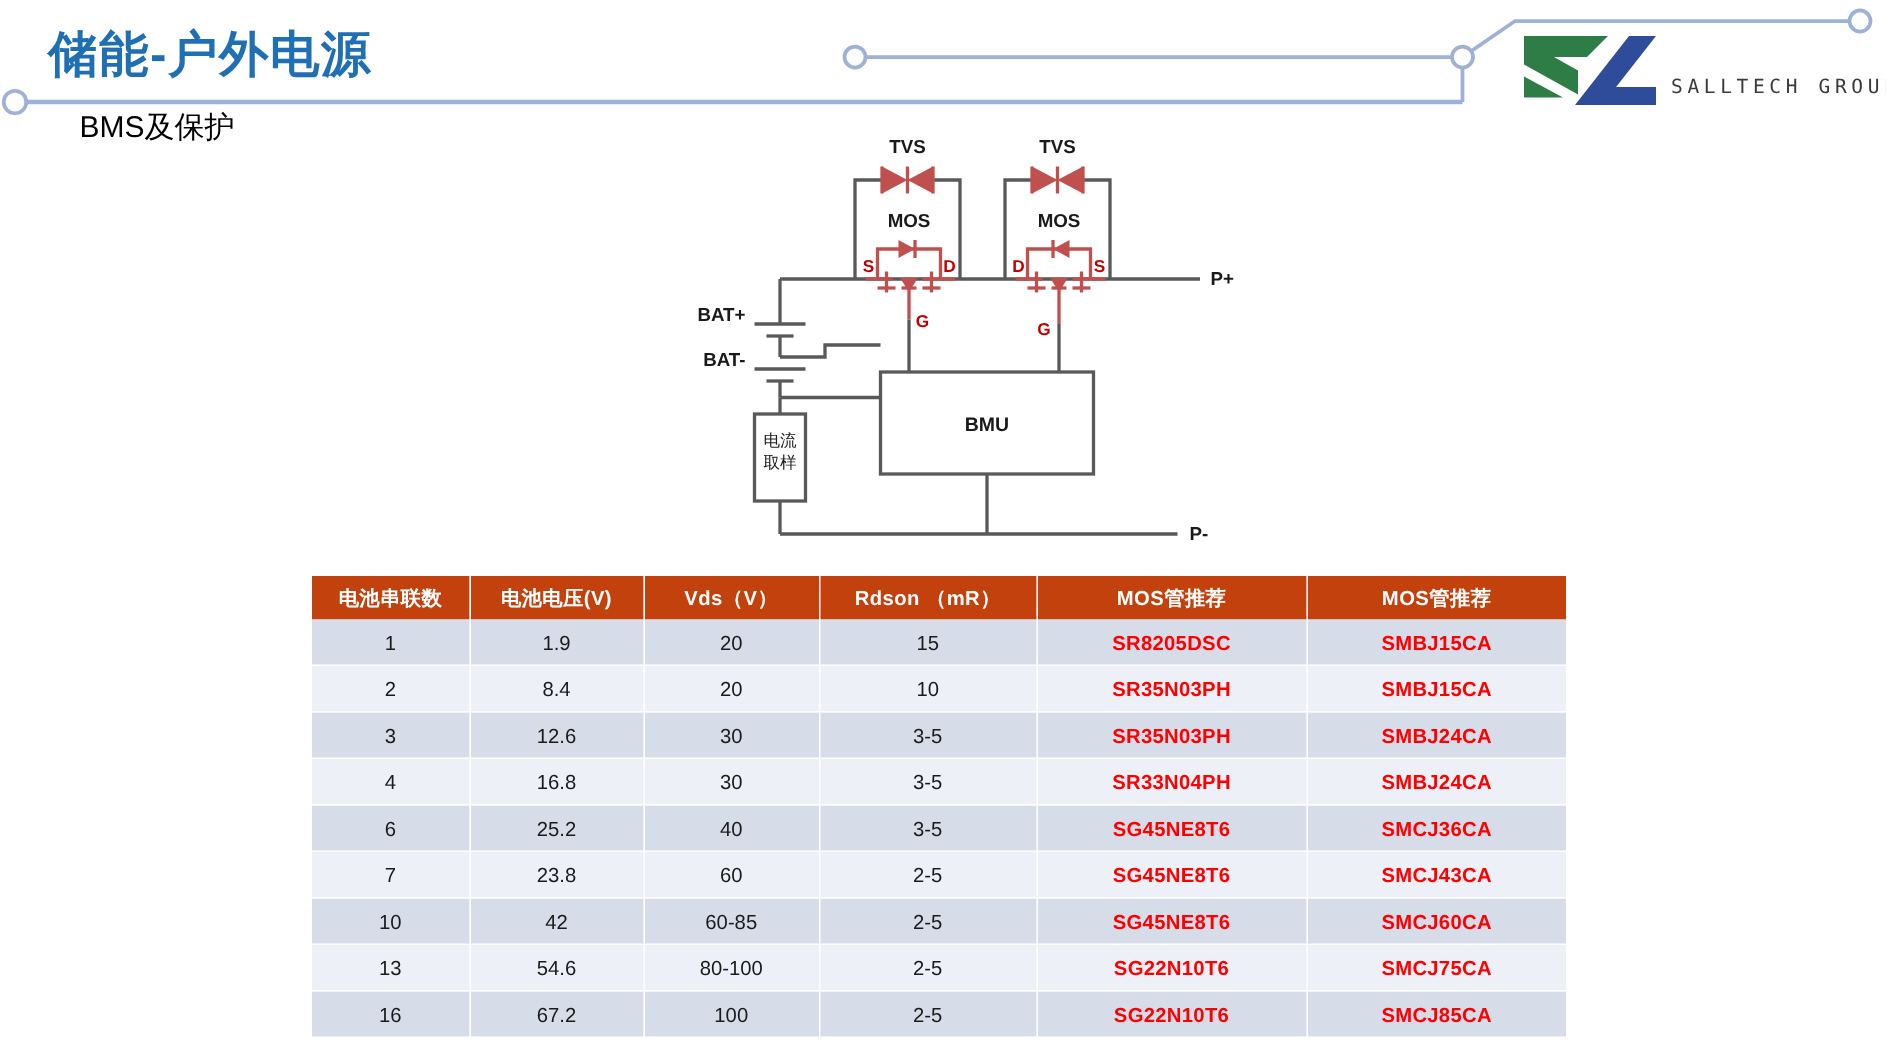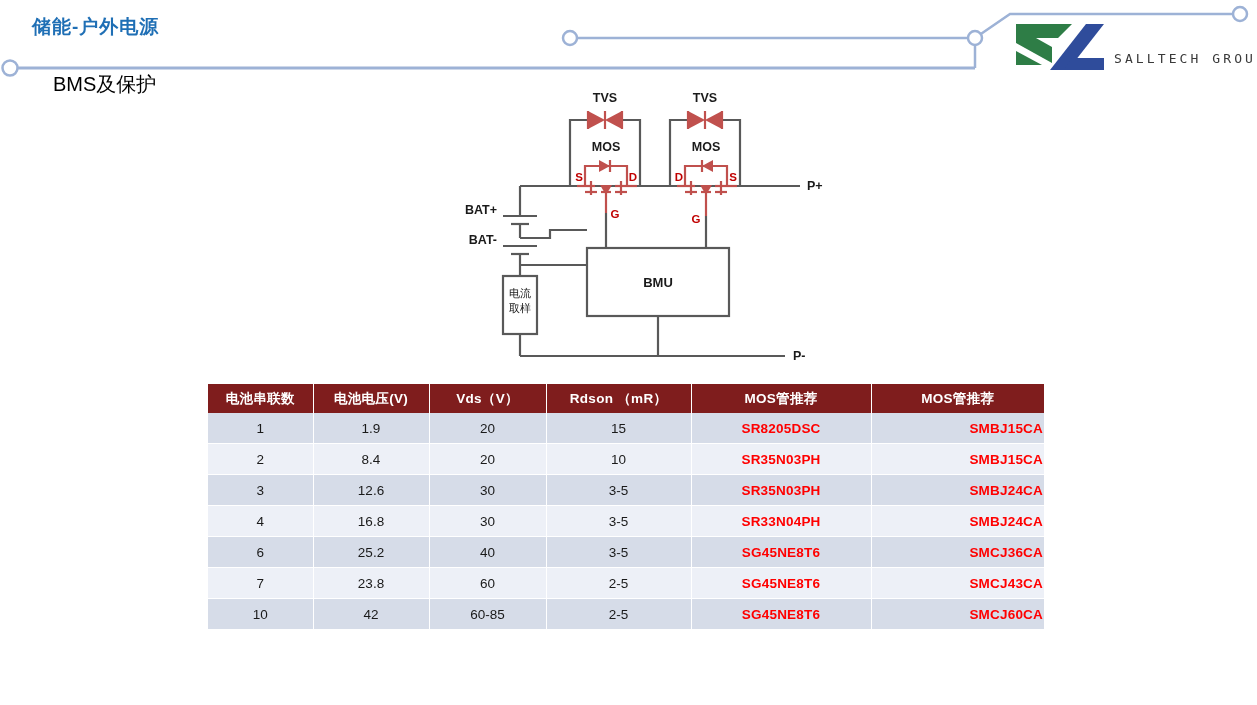--- a/index.html
+++ b/index.html
@@ -5,21 +5,21 @@
   html,body{margin:0;padding:0;}
   body{
     width:1257px;height:705px;background:#ffffff;position:relative;overflow:hidden;
     font-family:"Liberation Sans","DejaVu Sans",sans-serif;
   }
 
   
   #header{position:absolute;left:0;top:0;width:1257px;height:90px;}
   #page-title{
     position:absolute;left:32px;top:14px;
-    font-size:19px;font-weight:bold;color:#1F6FB5;letter-spacing:1px;
+    font-size:33px;font-weight:bold;color:#1F6FB5;letter-spacing:1px;
     white-space:nowrap;
   }
   .deco-svg{position:absolute;left:0;top:0;}
   #logo{position:absolute;left:1012px;top:18px;width:245px;height:60px;}
   #logo-mark{position:absolute;left:0px;top:3px;width:96px;height:52px;}
   #logo-cn{
     position:absolute;left:102px;top:2px;
     font-size:25px;font-weight:bold;color:#1a1a1a;letter-spacing:2px;white-space:nowrap;
   }
   #logo-en{
@@ -40,30 +40,30 @@
   .ct{font-family:"Liberation Sans",sans-serif;font-weight:bold;fill:#1a1a1a;}
   .ct-red{font-family:"Liberation Sans",sans-serif;font-weight:bold;fill:#c00000;}
   .cn-lbl{font-family:"Liberation Sans","DejaVu Sans",sans-serif;fill:#1a1a1a;}
 
   
   #spec-table{
     position:absolute;left:208px;top:384px;width:836px;
     border-collapse:collapse;table-layout:fixed;
   }
   #spec-table th{
-    background:#7f1d1d;color:#ffffff;font-size:13.5px;font-weight:bold;
+    background:#c2410c;color:#ffffff;font-size:13.5px;font-weight:bold;
     height:27px;text-align:center;border:none;letter-spacing:.3px;
     border-right:1px solid #ffffff;
   }
   #spec-table th:last-child{border-right:none;}
   #spec-table td{
     height:28px;text-align:center;font-size:13.5px;color:#1a1a1a;
     border-right:1px solid #ffffff;border-bottom:1px solid #ffffff;
   }
-  #spec-table td:last-child{border-right:none;text-align:right;}
+  #spec-table td:last-child{border-right:none;}
   #spec-table tbody tr:nth-child(odd) td{background:#D6DCE8;}
   #spec-table tbody tr:nth-child(even) td{background:#EDF0F7;}
   #spec-table td.part{color:#FF0000;font-weight:bold;letter-spacing:.2px;}
 </style>
 </head>
 <body>
 
 <div id="header">
 
   <svg class="deco-svg" width="1257" height="90">
@@ -300,14 +300,30 @@
         <td class="part">SMCJ43CA</td>
       </tr>
       <tr>
         <td>10</td>
         <td>42</td>
         <td>60-85</td>
         <td>2-5</td>
         <td class="part">SG45NE8T6</td>
         <td class="part">SMCJ60CA</td>
       </tr>
+      <tr>
+        <td>13</td>
+        <td>54.6</td>
+        <td>80-100</td>
+        <td>2-5</td>
+        <td class="part">SG22N10T6</td>
+        <td class="part">SMCJ75CA</td>
+      </tr>
+      <tr>
+        <td>16</td>
+        <td>67.2</td>
+        <td>100</td>
+        <td>2-5</td>
+        <td class="part">SG22N10T6</td>
+        <td class="part">SMCJ85CA</td>
+      </tr>
     </tbody>
 </table>
 
 </body></html>

